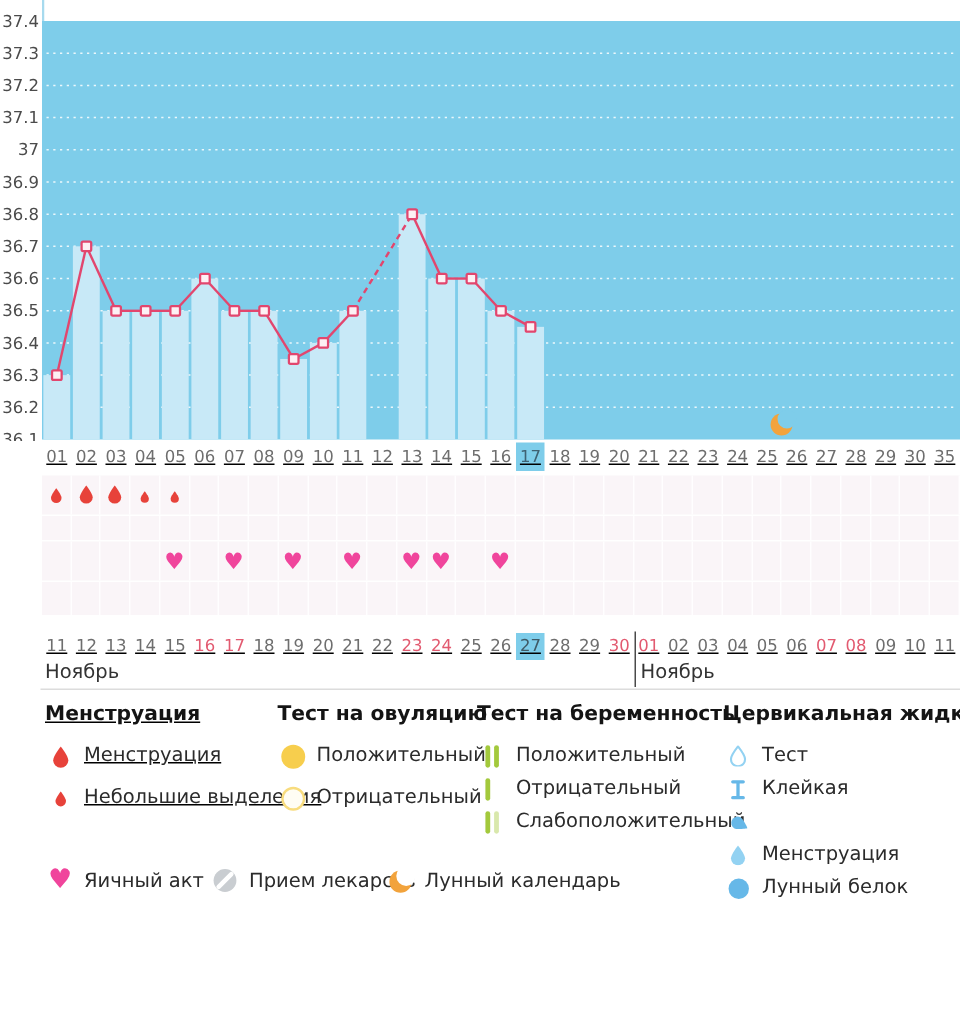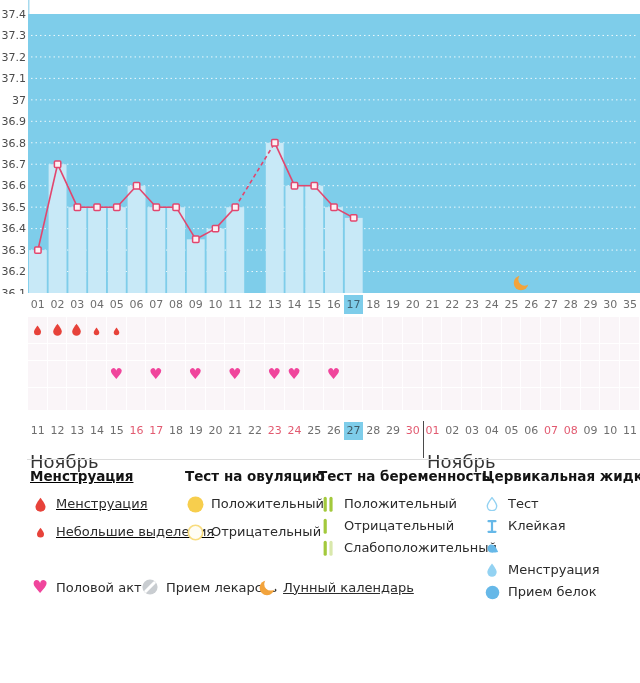--- a/index.html
+++ b/index.html
@@ -1,30 +1,30 @@
 <!DOCTYPE html>
 <html><head>
 <meta charset="utf-8">
 <style>
   html,body{margin:0;padding:0;background:#fff;}
   .stage{position:relative;width:640px;height:683px;background:#fff;overflow:hidden;
          font-family:"DejaVu Sans","Liberation Sans",sans-serif;}
   #chart{position:absolute;left:0;top:0;}
-  .flex-row{position:absolute;left:28px;width:612px;display:flex;}
+  .flex-row{position:absolute;left:28px;width:612px;display:flex;text-decoration:underline;}
   .cell{flex:1 0 0;text-align:center;font-size:11px;color:#6e6e6e;overflow:hidden;}
   #cycle-days{top:295px;height:19px;line-height:19px;}
   #cycle-days .cell.sel{background:#7ecdea;color:#3f6273;}
   #icon-grid{position:absolute;left:28px;top:317px;width:612px;}
   .grid-row{display:flex;background:#faf5f8;margin-bottom:1px;}
   .grid-cell{flex:1 0 0;display:flex;align-items:center;justify-content:center;
              border-right:1px solid rgba(255,255,255,0.9);box-sizing:border-box;}
   #date-row{top:422px;height:18px;line-height:18px;}
   #date-row .cell.red{color:#e25a70;}
   #date-row .cell.sel{background:#7ecdea;color:#3f5a66;}
-  .month-label{position:absolute;top:451px;font-size:18px;color:#333;}
+  .month-label{position:absolute;top:441px;font-size:13px;color:#333;}
   #month-nov{left:30px;}
   #month-dec{left:427px;}
   #month-divider{position:absolute;left:423px;top:421px;width:1px;height:37px;background:#4a4a4a;}
   #rule{position:absolute;left:27px;top:459px;width:613px;height:1px;background:#dcdcdc;}
   .lgroup{position:absolute;top:468px;}
   .ltitle{font-size:13.5px;font-weight:bold;color:#141414;margin-bottom:10px;white-space:nowrap;}
   .litem{display:flex;align-items:center;height:20px;font-size:13px;color:#2b2b2b;white-space:nowrap;}
   .gap8{margin-bottom:8px;} .gap2{margin-bottom:2px;}
   .licon{width:20px;display:flex;justify-content:center;align-items:center;margin-right:6px;}
   .litem .ltext{line-height:20px;}
@@ -457,39 +457,39 @@
             </svg>
           </span>
           <span class="ltext">Менструация</span>
         </div>
         <div class="litem gap2">
           <span class="licon">
             <svg width="15" height="15">
               <circle cx="7.5" cy="7.5" r="6.8" fill="#66b8e8"></circle>
             </svg>
           </span>
-          <span class="ltext">Прием белок</span>
+          <span class="ltext">Лунный белок</span>
         </div>
       </div>
       <div class="extra-item" style="left: 30px;">
         <span class="licon">
           <span class="heart-glyph" style="font-size:18px;color:#f0459c">♥</span>
         </span>
-        <span class="ltext">Половой акт</span>
+        <span class="ltext">Яичный акт</span>
       </div>
       <div class="extra-item" style="left: 140px;">
         <span class="licon">
           <svg width="16" height="16">
             <circle cx="8" cy="8" r="7.6" fill="#c9cdd1"></circle>
             <rect x="0.5" y="6.5" width="15" height="3" rx="1.5" fill="#ffffff" transform="rotate(-45 8 8)"></rect>
           </svg>
         </span>
         <span class="ltext">Прием лекарств</span>
       </div>
-      <div class="extra-item" style="left: 257px; text-decoration: underline;">
+      <div class="extra-item" style="left: 257px;">
         <span class="licon">
           <svg width="17" height="17" viewBox="0 0 17 17">
             <circle cx="8" cy="8.8" r="7.4" fill="#f2a33c"></circle>
             <circle cx="11.8" cy="5" r="6.6" fill="#ffffff"></circle>
           </svg>
         </span>
         <span class="ltext">Лунный календарь</span>
       </div>
     </div>
 </div>

